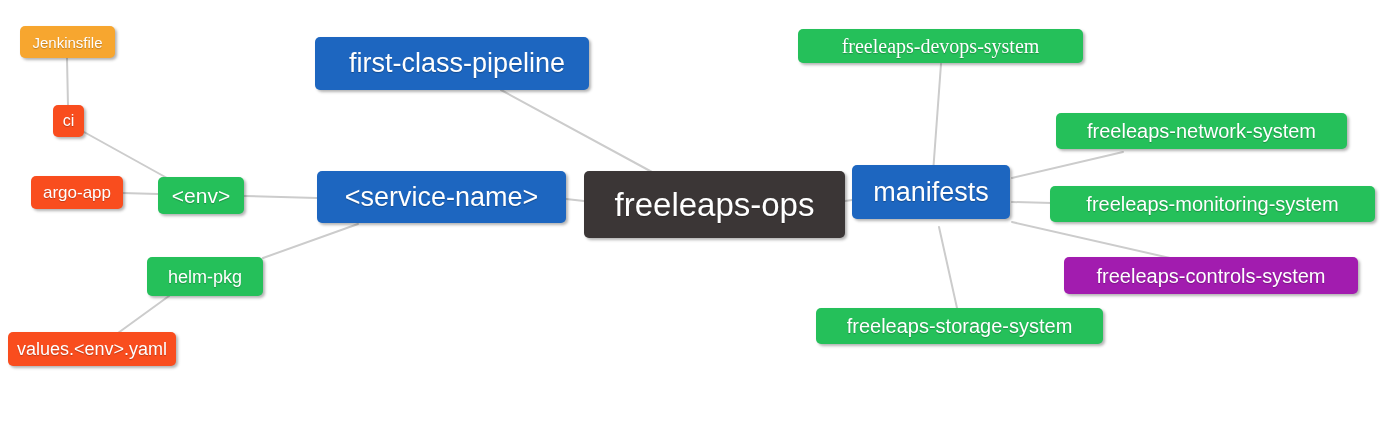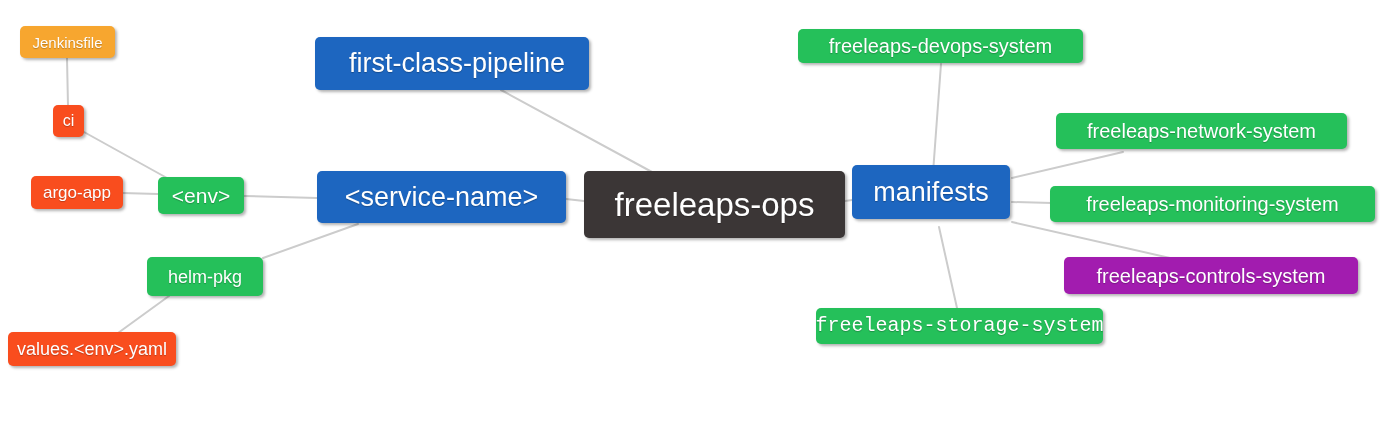--- a/index.html
+++ b/index.html
@@ -69,19 +69,19 @@
   <div class="node" style="left: 20px; top: 26px; width: 95px; height: 32px; font-size: 15px; background-color: rgb(247, 166, 47);">Jenkinsfile</div>
   <div class="node" style="left: 53px; top: 105px; width: 31px; height: 32px; font-size: 16px; background-color: rgb(249, 77, 30);">ci</div>
   <div class="node" style="left: 31px; top: 176px; width: 92px; height: 33px; font-size: 17px; background-color: rgb(249, 77, 30);">argo-app</div>
   <div class="node" style="left: 158px; top: 177px; width: 86px; height: 37px; font-size: 21px; background-color: rgb(37, 192, 90);">&lt;env&gt;</div>
   <div class="node" style="left: 147px; top: 257px; width: 116px; height: 39px; font-size: 18px; background-color: rgb(37, 192, 90);">helm-pkg</div>
   <div class="node" style="left: 8px; top: 332px; width: 168px; height: 34px; font-size: 18px; background-color: rgb(249, 77, 30);">values.&lt;env&gt;.yaml</div>
   <div class="node" style="left: 315px; top: 37px; width: 274px; height: 53px; font-size: 27px; background-color: rgb(29, 102, 192); padding-left: 10px;">first-class-pipeline</div>
   <div class="node" style="left: 317px; top: 171px; width: 249px; height: 52px; font-size: 27px; background-color: rgb(29, 102, 192);">&lt;service-name&gt;</div>
   <div class="node" style="left: 584px; top: 171px; width: 261px; height: 67px; font-size: 33px; background-color: rgb(59, 54, 54);">freeleaps-ops</div>
   <div class="node" style="left: 852px; top: 165px; width: 158px; height: 54px; font-size: 27px; background-color: rgb(29, 102, 192);">manifests</div>
-  <div class="node" style="left: 798px; top: 29px; width: 285px; height: 34px; font-size: 20px; background-color: rgb(37, 192, 90);">freeleaps-devops-system</div>
+  <div class="node" style="left: 798px; top: 29px; width: 285px; height: 34px; font-size: 20px; background-color: rgb(37, 192, 90); font-family: Liberation Serif, serif;">freeleaps-devops-system</div>
   <div class="node" style="left: 1056px; top: 113px; width: 291px; height: 36px; font-size: 20px; background-color: rgb(37, 192, 90);">freeleaps-network-system</div>
   <div class="node" style="left: 1050px; top: 186px; width: 325px; height: 36px; font-size: 20px; background-color: rgb(37, 192, 90);">freeleaps-monitoring-system</div>
   <div class="node" style="left: 1064px; top: 257px; width: 294px; height: 37px; font-size: 20px; background-color: #a21caf;">freeleaps-controls-system</div>
-  <div class="node" style="left: 816px; top: 308px; width: 287px; height: 36px; font-size: 20px; background-color: rgb(37, 192, 90); font-family: Liberation Mono, monospace;">freeleaps-storage-system</div>
+  <div class="node" style="left: 816px; top: 308px; width: 287px; height: 36px; font-size: 20px; background-color: rgb(37, 192, 90);">freeleaps-storage-system</div>
 
 </div>
 
 </body></html>

